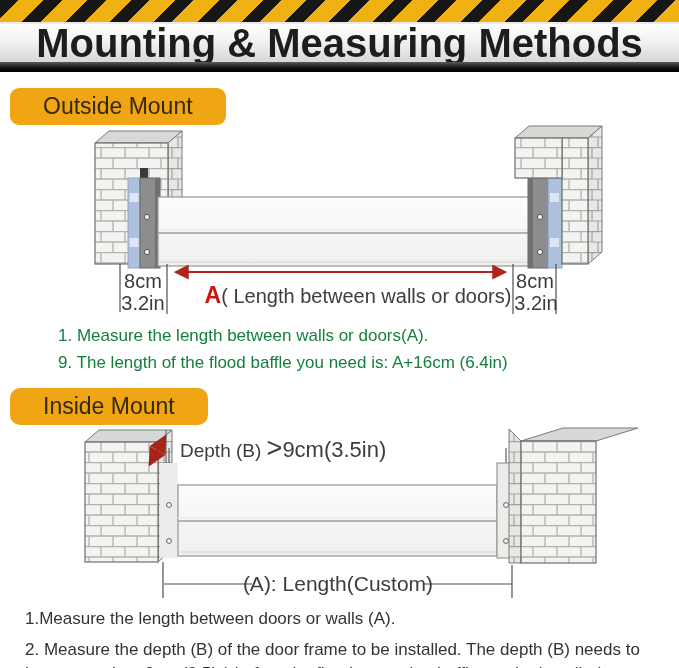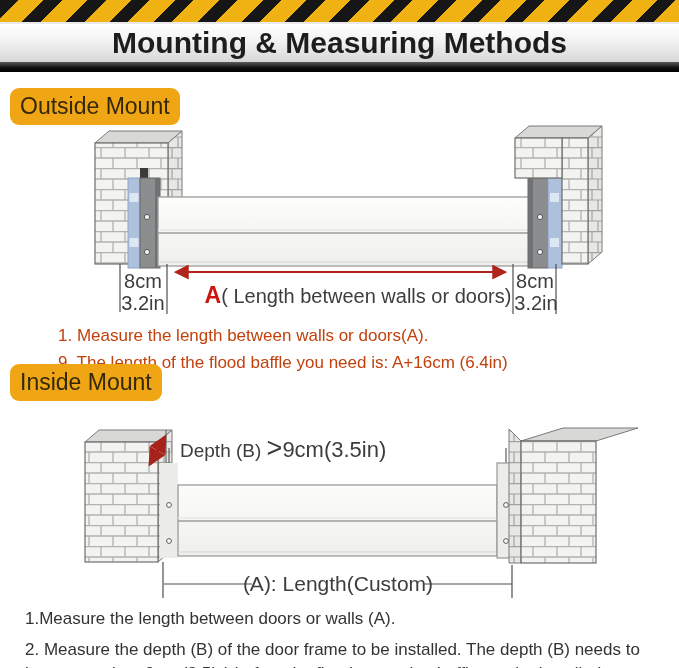--- a/index.html
+++ b/index.html
@@ -16,41 +16,41 @@
     position:absolute;left:0;top:0;width:679px;height:22px;
     background:repeating-linear-gradient(135deg,#161616 0 13px,#f0b113 13px 31px);
     border-bottom:2px solid #e9e9e9;
   }
   .titleband{
     position:absolute;left:0;top:24px;width:679px;height:38px;
     background:linear-gradient(180deg,#ffffff 0%,#f2f2f2 45%,#d7d7d7 100%);
     display:flex;align-items:center;justify-content:center;
   }
   .titleband .title{
-    font-size:30px;font-weight:bold;color:#1d1d1d;letter-spacing:0px;
+    font-size:40px;font-weight:bold;color:#1d1d1d;letter-spacing:0px;
   }
   .darkband{
     position:absolute;left:0;top:62px;width:679px;height:10px;
     background:linear-gradient(180deg,#5a5a5a 0%,#141414 55%,#000 100%);
   }
 
   
   .badge{
     position:absolute;left:10px;height:37px;
     background:#f0a614;border-radius:9px;
     display:flex;align-items:center;justify-content:center;
-    font-size:23px;color:#33280a;padding:0 10px;
+    font-size:23px;color:#33280a;padding:0 33px;
   }
   .badge.outside{top:88px;}
-  .badge.inside{top:364px;}
+  .badge.inside{top:388px;border-radius:10px;}
 
   
   .steps1{
     position:absolute;left:58px;top:322px;width:600px;
-    font-size:17px;color:#c2410c;line-height:27px;
+    font-size:17px;color:#15803d;line-height:27px;
   }
   .steps2{
     position:absolute;left:20px;top:602px;width:648px;
     font-size:17px;color:#333333;line-height:24px;
   }
   .steps2 p{margin:5px;}
   .steps2 p + p{margin-top:7px;}
 
   svg{position:absolute;left:0;display:block;}
   svg text{font-family:"Liberation Sans", sans-serif;}

